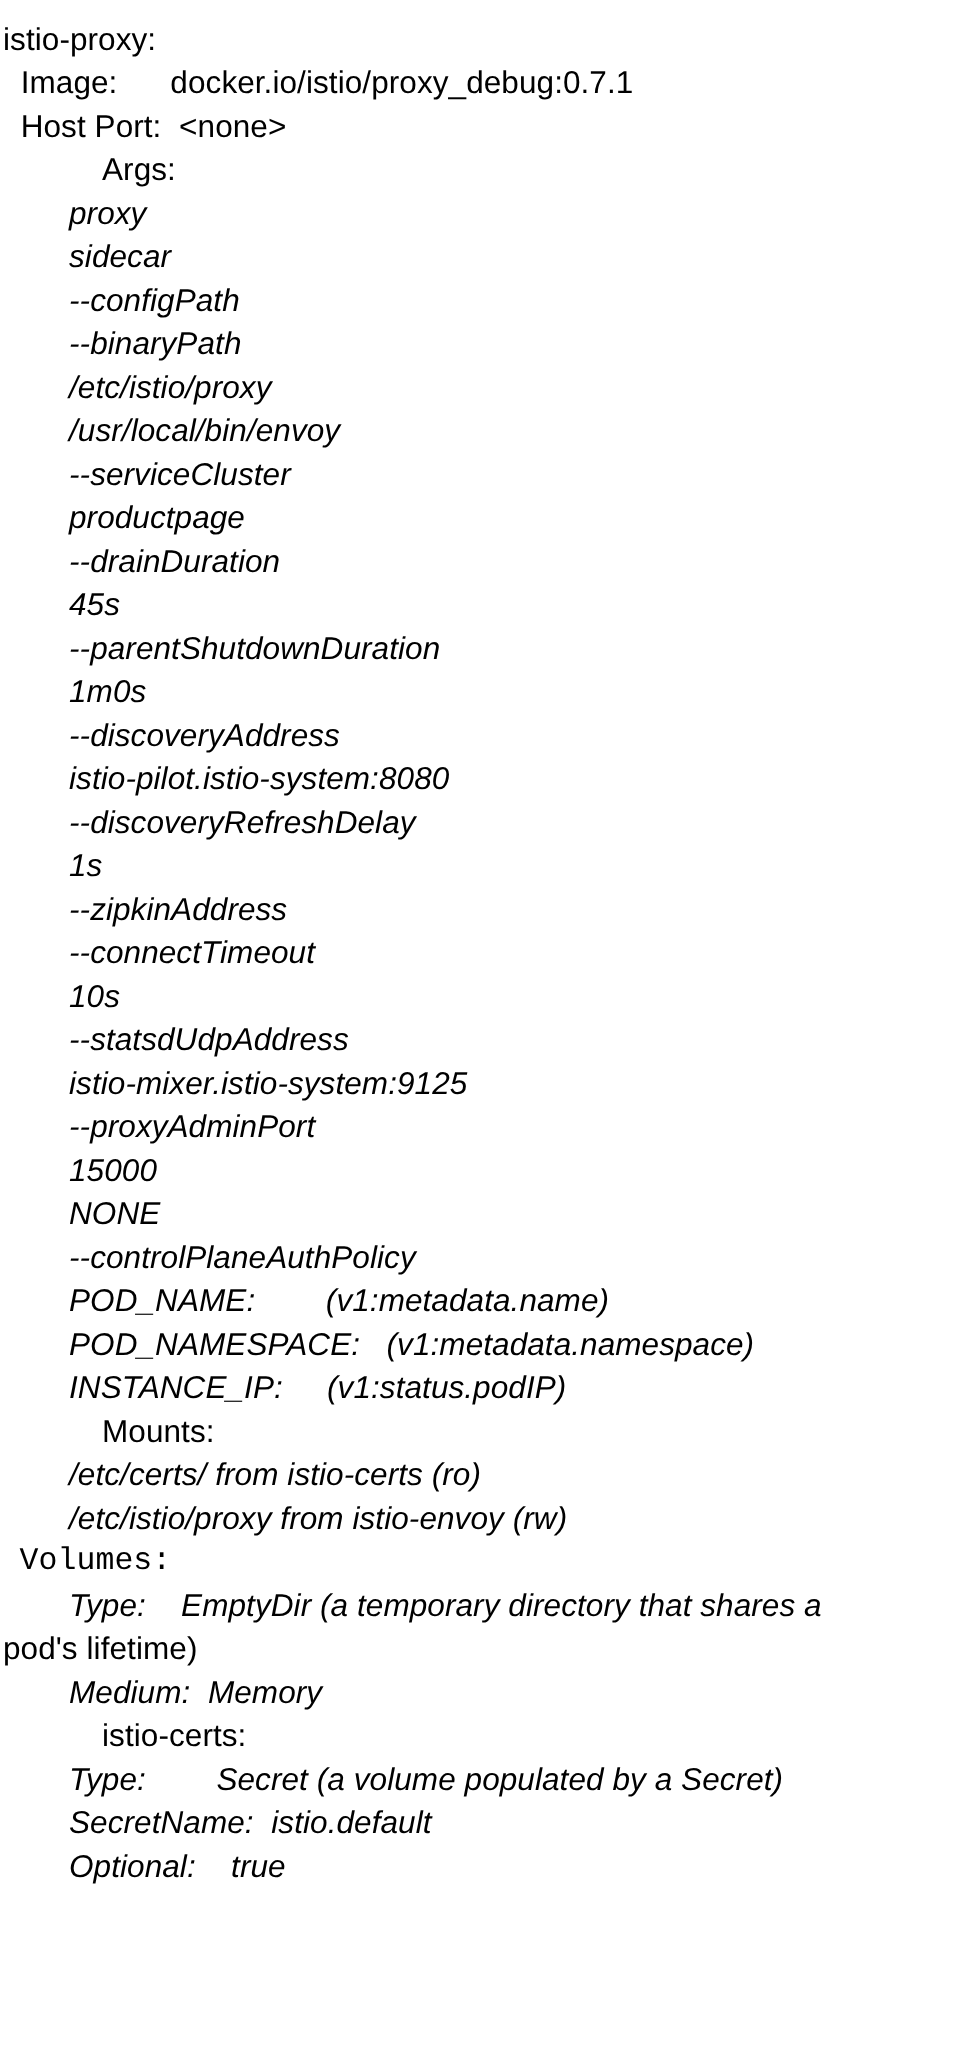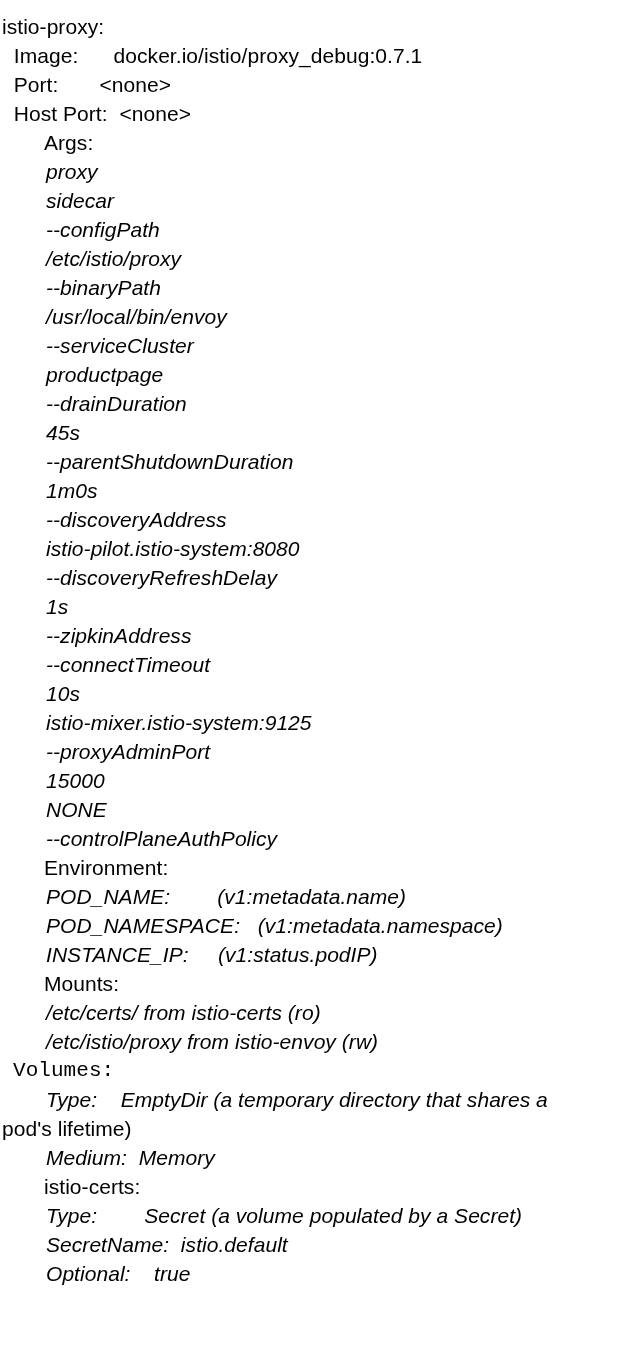--- a/index.html
+++ b/index.html
@@ -28,70 +28,69 @@
     height: 29px;
     line-height: 29px;
     font-size: 21px;
     white-space: pre;
     letter-spacing: 0.05px;
     color: #000000;
   }
   
   .ind-0 { padding-left: 2px; }
   .ind-1 { padding-left: 13px; font-family: Liberation Mono, monospace; }
-  .ind-2 { padding-left: 44px; }
+  .ind-2 { padding-left: 44px; margin-left: 24px; }
   .ind-3 { padding-left: 46px; font-style: italic; }
 
   
   .top-pad { height: 12px; }
 
   
   .wrap-cont { padding-left: 2px; }
 </style>
 </head>
 <body style="background: rgb(255, 255, 255); color: rgb(0, 0, 0);">
 
 <div id="describe-output">
 
   <div class="top-pad"></div>
 
   <div class="line ind-0">istio-proxy:</div>
 
   <div class="line ind-0">  Image:      docker.io/istio/proxy_debug:0.7.1</div>
-  <div class="line ind-0">  Port:       &lt;none&gt;</div>
   <div class="line ind-0">  Host Port:  &lt;none&gt;</div>
 
   <div class="line ind-2">Args:</div>
 
   <div class="line ind-3">proxy</div>
   <div class="line ind-3">sidecar</div>
   <div class="line ind-3">--configPath</div>
+  <div class="line ind-3">--binaryPath</div>
   <div class="line ind-3">/etc/istio/proxy</div>
-  <div class="line ind-3">--binaryPath</div>
   <div class="line ind-3">/usr/local/bin/envoy</div>
   <div class="line ind-3">--serviceCluster</div>
   <div class="line ind-3">productpage</div>
   <div class="line ind-3">--drainDuration</div>
   <div class="line ind-3">45s</div>
   <div class="line ind-3">--parentShutdownDuration</div>
   <div class="line ind-3">1m0s</div>
   <div class="line ind-3">--discoveryAddress</div>
   <div class="line ind-3">istio-pilot.istio-system:8080</div>
   <div class="line ind-3">--discoveryRefreshDelay</div>
   <div class="line ind-3">1s</div>
   <div class="line ind-3">--zipkinAddress</div>
   <div class="line ind-3">--connectTimeout</div>
   <div class="line ind-3">10s</div>
+  <div class="line ind-3">--statsdUdpAddress</div>
   <div class="line ind-3">istio-mixer.istio-system:9125</div>
   <div class="line ind-3">--proxyAdminPort</div>
   <div class="line ind-3">15000</div>
   <div class="line ind-3">NONE</div>
   <div class="line ind-3">--controlPlaneAuthPolicy</div>
 
-  <div class="line ind-2">Environment:</div>
   <div class="line ind-3">POD_NAME:        (v1:metadata.name)</div>
   <div class="line ind-3">POD_NAMESPACE:   (v1:metadata.namespace)</div>
   <div class="line ind-3">INSTANCE_IP:     (v1:status.podIP)</div>
 
   <div class="line ind-2">Mounts:</div>
   <div class="line ind-3">/etc/certs/ from istio-certs (ro)</div>
   <div class="line ind-3">/etc/istio/proxy from istio-envoy (rw)</div>
 
   <div class="line ind-1">Volumes:</div>
 

